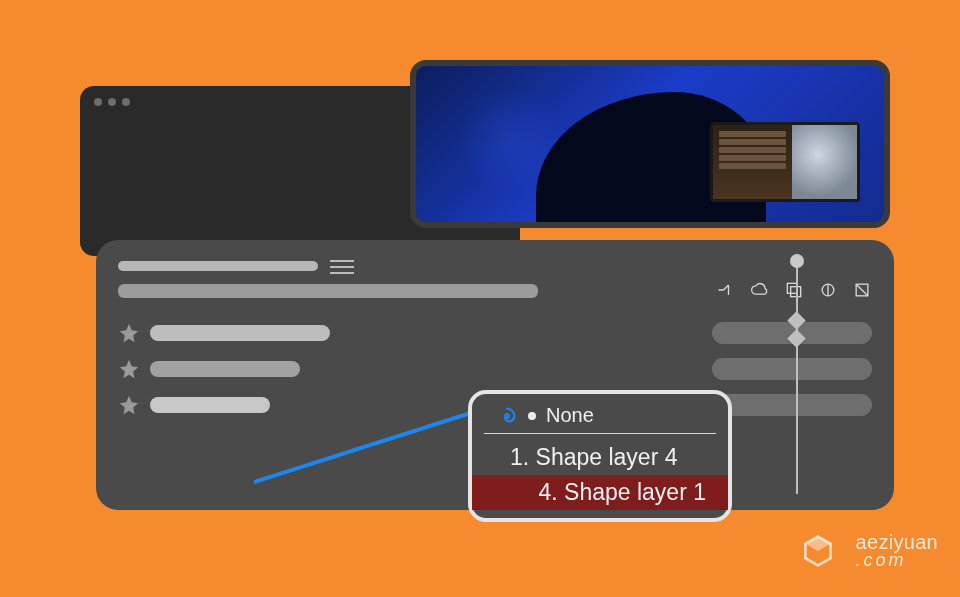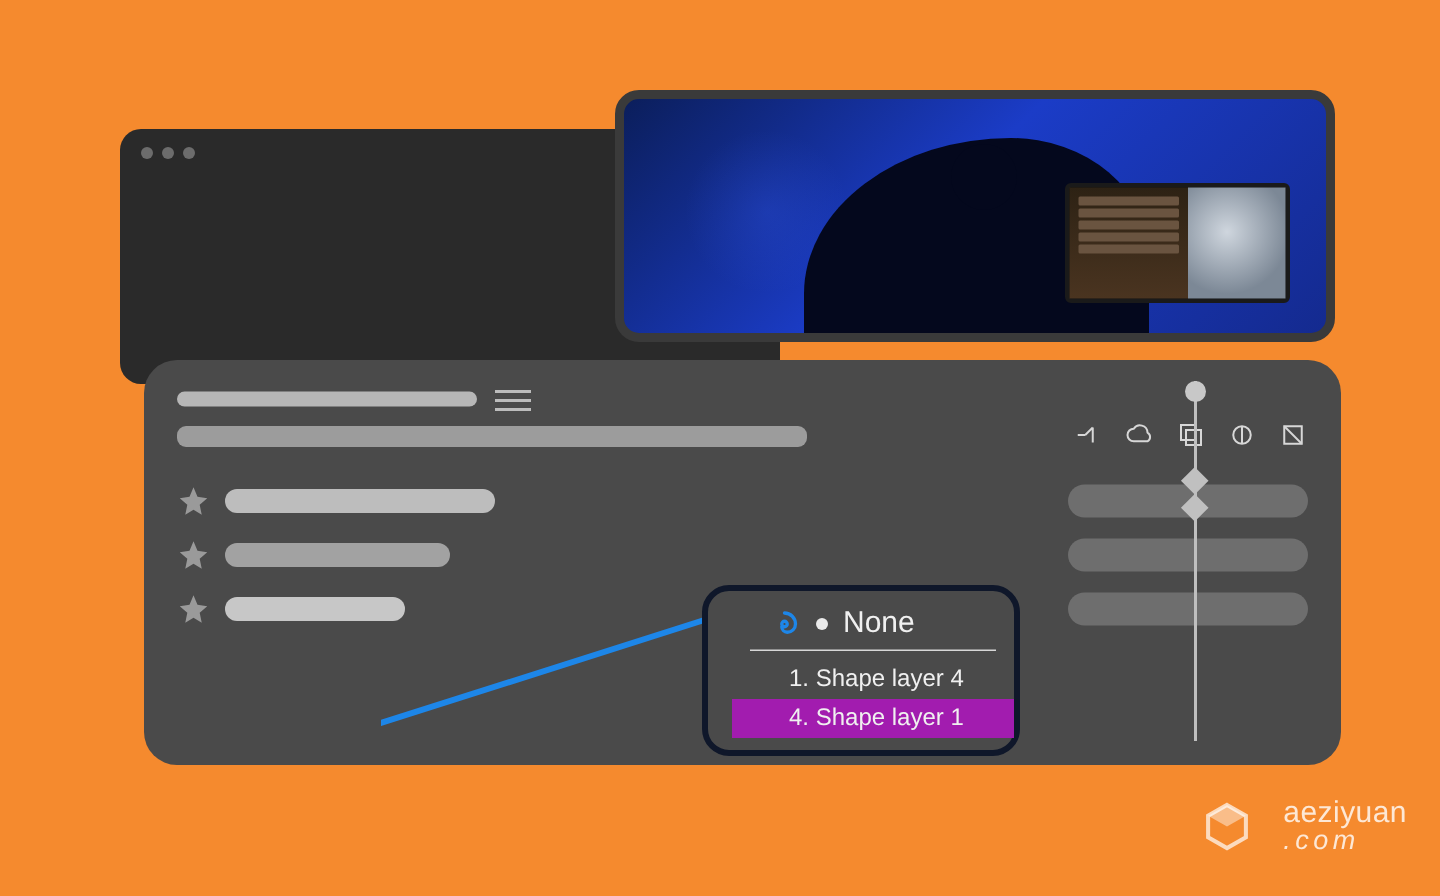--- a/index.html
+++ b/index.html
@@ -63,30 +63,30 @@
 
   
   .tlzone { position:absolute; right:22px; top:14px; width:150px; height:240px; }
   .playline { position:absolute; left:74px; top:0; width:2px; height:100%; background:#bfbfbf; }
   .playhead { position:absolute; left:68px; top:0; width:14px; height:14px; background:#c8c8c8; border-radius:50%; }
   .diamond { position:absolute; left:68px; width:13px; height:13px; background:#c0c0c0; transform:rotate(45deg); }
   .d1 { top:60px; } .d2 { top:78px; }
 
   
   .dropdown {
-    position:absolute; left:468px; top:390px; width:212px;
-    background:#4a4a4a; border:4px solid #0f172a; border-radius:18px;
-    padding:10px 0 8px 16px; z-index:30;
+    position:absolute; left:468px; top:390px; width:264px;
+    background:#4a4a4a; border:4px solid #e5e5e5; border-radius:18px;
+    padding:10px 0 8px 0; z-index:30;
   }
   .dd-head { display:flex; align-items:center; gap:10px; padding:0 16px 6px 12px; border-bottom:1px solid #d7d7d7; margin:0 12px 6px 12px; }
   .dd-head .spiral { width:22px; height:22px; }
   .dd-head .dot { width:8px; height:8px; border-radius:50%; background:#eaeaea; }
   .dd-head .lbl { color:#f0f0f0; font-size:20px; }
-  .dd-item { padding:4px 22px 4px 38px; color:#f0f0f0; font-size:16px; cursor:pointer; }
-  .dd-item.selected { background:#a21caf; }
+  .dd-item { padding:4px 22px 4px 38px; color:#f0f0f0; font-size:23px; cursor:pointer; }
+  .dd-item.selected { background:#7f1d1d;text-align:right; }
 
   
   .whipline { position:absolute; left:254px; top:404px; width:230px; height:80px; z-index:25; pointer-events:none; }
 
   
   .wm { position:absolute; right:22px; bottom:26px; color:#ffffffcc; font-size:20px; letter-spacing:0.3px; display:flex; align-items:center; gap:20px; }
   .wm small { display:block; font-size:18px; letter-spacing:3px; margin-top:-4px;font-style:italic; }
   .wm-logo { width:36px; height:36px; }
 </style>
 </head>

